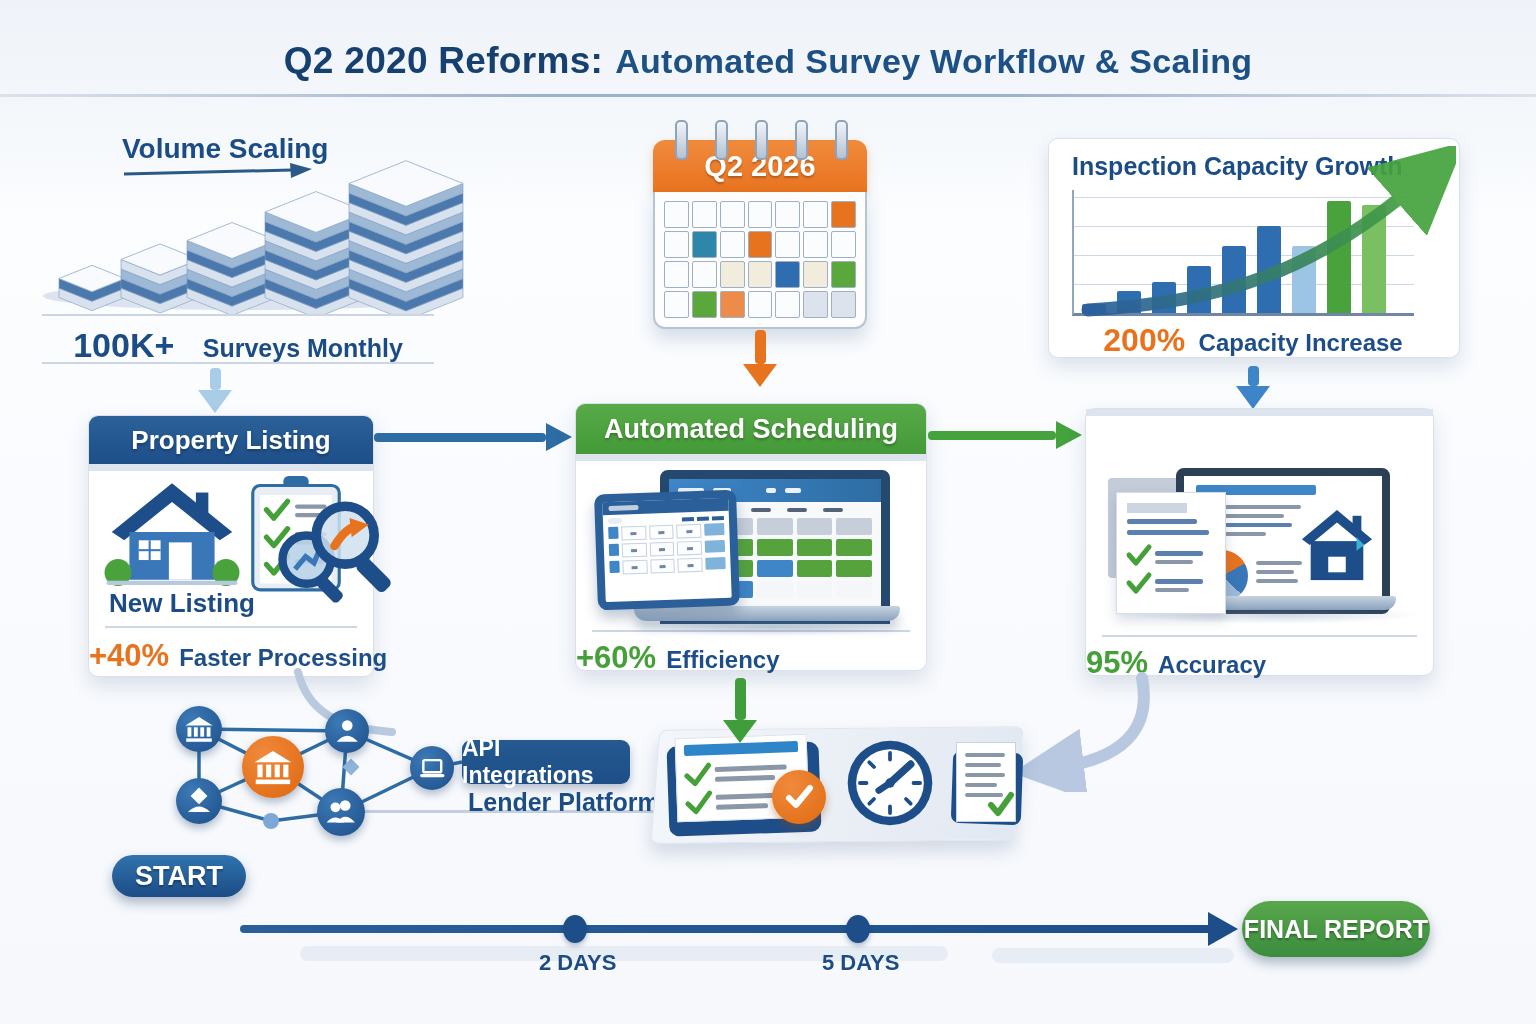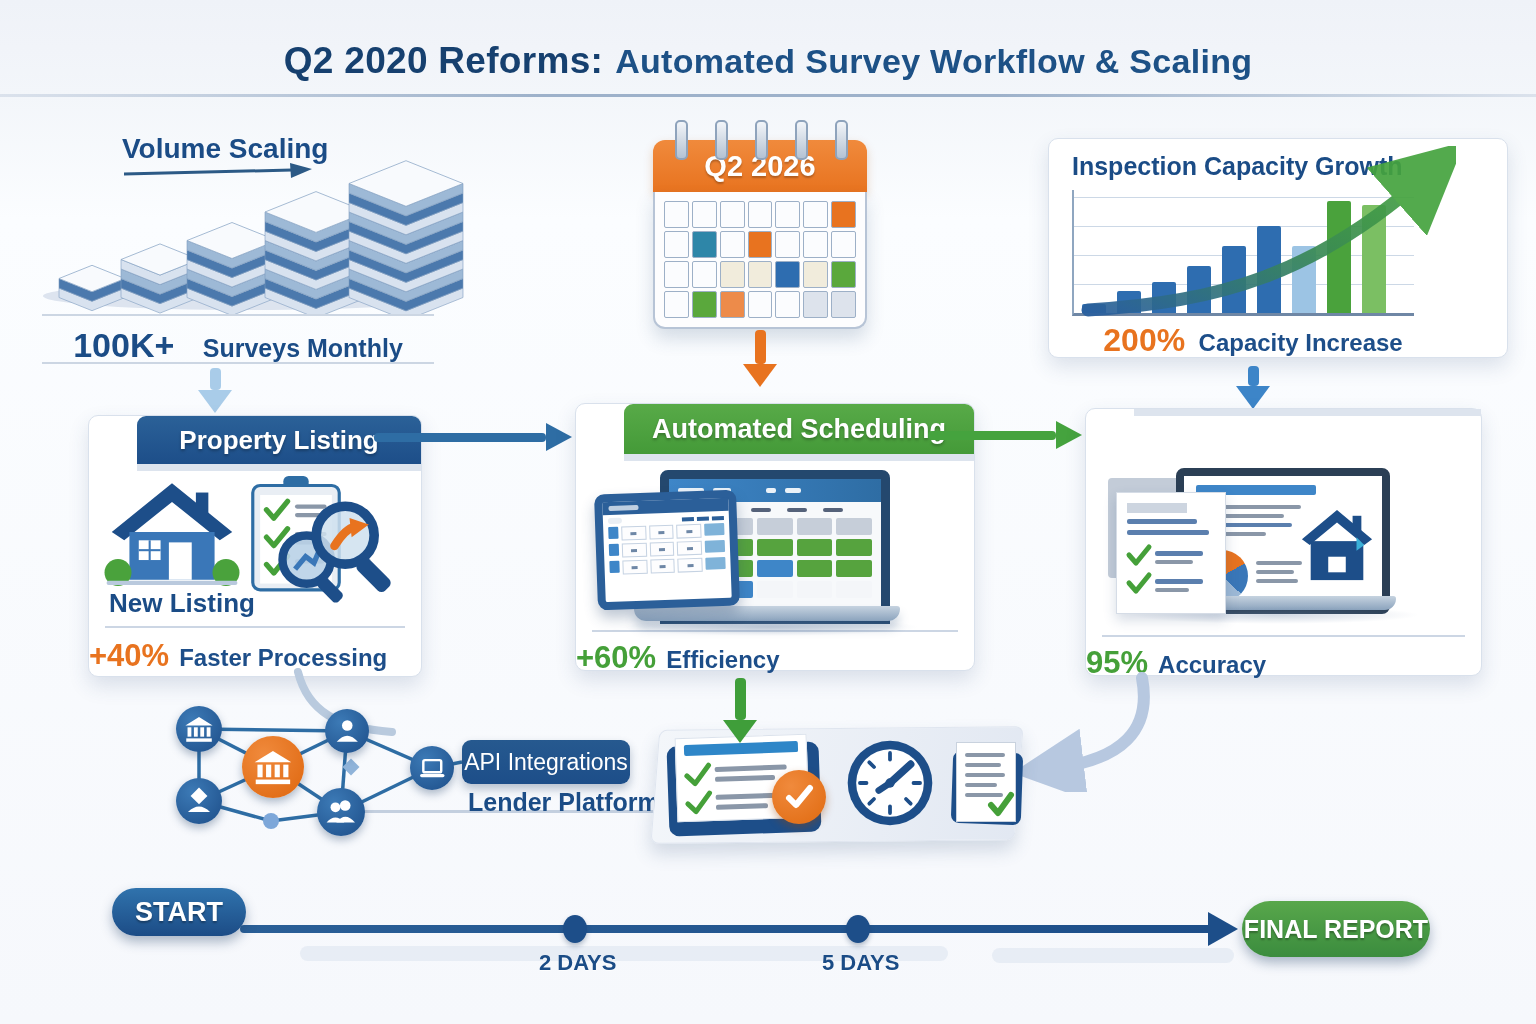--- a/index.html
+++ b/index.html
@@ -6,21 +6,21 @@
   #stage{position:relative;width:1536px;height:1024px;overflow:hidden;
          background:linear-gradient(#eff2f8 0px,#f3f6fa 95px,#fbfdff 220px,#f6f8fc 100%);}
   .abs{position:absolute;}
   
   .title{left:0;right:0;top:40px;text-align:center;font-weight:bold;letter-spacing:.3px;}
   .title .pfx{font-size:37px;color:#16406f;margin-right:12px;}
   .title .rst{font-size:34px;color:#1d5186;}
   .top-div{left:0;top:94px;width:1536px;height:3px;
            background:linear-gradient(90deg,#dbe2ec,#9db1ca 35%,#9db1ca 65%,#dbe2ec);}
   
-  .card{background:#fff;border:1px solid #d9e1ec;border-radius:10px;box-shadow:0 9px 20px rgba(44,76,118,.15);padding-left:48px;}
+  .card{background:#fff;border:1px solid #d9e1ec;border-radius:10px;box-shadow:0 9px 20px rgba(44,76,118,.15);}
   .card-hd{height:48px;border-radius:9px 9px 0 0;display:flex;align-items:center;justify-content:center;
            color:#fff;font-weight:bold;font-size:26px;text-shadow:0 2px 3px rgba(0,0,0,.28);}
   .hd-blue{background:linear-gradient(#2b6198,#1d4e89);}
   .hd-green{background:linear-gradient(#58aa48,#449a38);}
   .card-strip{height:7px;background:#dde4ee;}
   .divline{position:absolute;left:16px;right:16px;height:2px;background:#ccd6e4;}
   .stat-row{position:absolute;left:0;right:0;text-align:left;font-weight:bold;white-space:nowrap;}
   .stat-val{font-size:31px;margin-right:10px;}
   .o{color:#e8731f}.gr{color:#45a039}
   .stat-cap{font-size:24px;color:#1d4e89;}
@@ -50,21 +50,21 @@
   #cap-bars{position:absolute;left:8px;right:0;bottom:0;display:flex;align-items:flex-end;gap:11px;}
   .cap-bar{width:24px;border-radius:2px 2px 0 0;}
   #cap-caption{left:1048px;top:322px;width:410px;text-align:center;font-weight:bold;white-space:nowrap;}
   
   .node{position:absolute;border-radius:50%;background:radial-gradient(circle at 35% 30%,#3c7ab6,#1d4e89);
         display:flex;align-items:center;justify-content:center;box-shadow:0 4px 9px rgba(30,60,100,.35);}
   .node.orange{background:radial-gradient(circle at 35% 30%,#f08a3c,#de660e);}
   .node svg{width:74%;height:74%;}
   #api-pill{left:462px;top:740px;width:168px;height:44px;background:linear-gradient(#26598f,#1d4e89);
             border-radius:9px;display:flex;align-items:center;justify-content:center;color:#fff;font-size:23px;
-            font-weight:normal;box-shadow:0 5px 10px rgba(30,60,100,.3);}
+            font-weight:bold;box-shadow:0 5px 10px rgba(30,60,100,.3);}
   #lender-lbl{left:468px;top:788px;font-size:25px;}
   
   #lap-scr{left:660px;top:470px;width:212px;height:136px;border:9px solid #24486e;border-radius:8px 8px 0 0;background:#f7f9fb;}
   .lap-bar{height:23px;background:linear-gradient(90deg,#3e86c8,#2e6da4);display:flex;align-items:center;gap:9px;padding:0 9px;}
   .wdash{height:5px;background:#fff;border-radius:2px;opacity:.9;}
   .sg-head{display:flex;gap:16px;padding:6px 10px 2px;}
   .sg-head span{width:20px;height:4px;background:#55627a;border-radius:2px;}
   #sched-grid{display:grid;grid-template-columns:repeat(5,1fr);gap:4px;padding:4px 9px;}
   .sg-cell{height:17px;border-radius:2px;}
   #lap-base{left:634px;top:606px;width:266px;height:15px;background:linear-gradient(#c6d3e0,#8ba3bd);
@@ -626,20 +626,20 @@
       <rect x="8" y="50" width="38" height="4" rx="2"></rect>
         </g>
       <path d="M34 62 L41 70 L54 52" stroke="#45a039" stroke-width="6" fill="none" stroke-linecap="round" stroke-linejoin="round"></path>
     </svg>
   </div>
 
   <div class="tl-band" style="left:300px;top:946px;width:648px"></div>
   <div class="tl-band" style="left:992px;top:948px;width:242px"></div>
   <div class="abs" id="tl-line"></div>
   <div class="abs" id="tl-head"></div>
-  <div class="abs pill" style="left:112px;top:888px;width:134px;height:48px;font-size:27px;background:linear-gradient(#3073ad,#1c4c86)">START</div>
+  <div class="abs pill" style="left:112px;top:855px;width:134px;height:42px;font-size:27px;background:linear-gradient(#3073ad,#1c4c86)">START</div>
   <div class="tl-dot" style="left:563px;top:915px"></div>
   <div class="tl-dot" style="left:846px;top:915px"></div>
   <div class="tl-lbl" style="left:539px;top:950px">2 DAYS</div>
   <div class="tl-lbl" style="left:822px;top:950px">5 DAYS</div>
   <div class="abs pill" style="left:1242px;top:901px;width:188px;height:56px;font-size:25px;background:linear-gradient(#58a74b,#3b8c3e)">FINAL REPORT</div>
 
 </div>
 
 </body></html>

